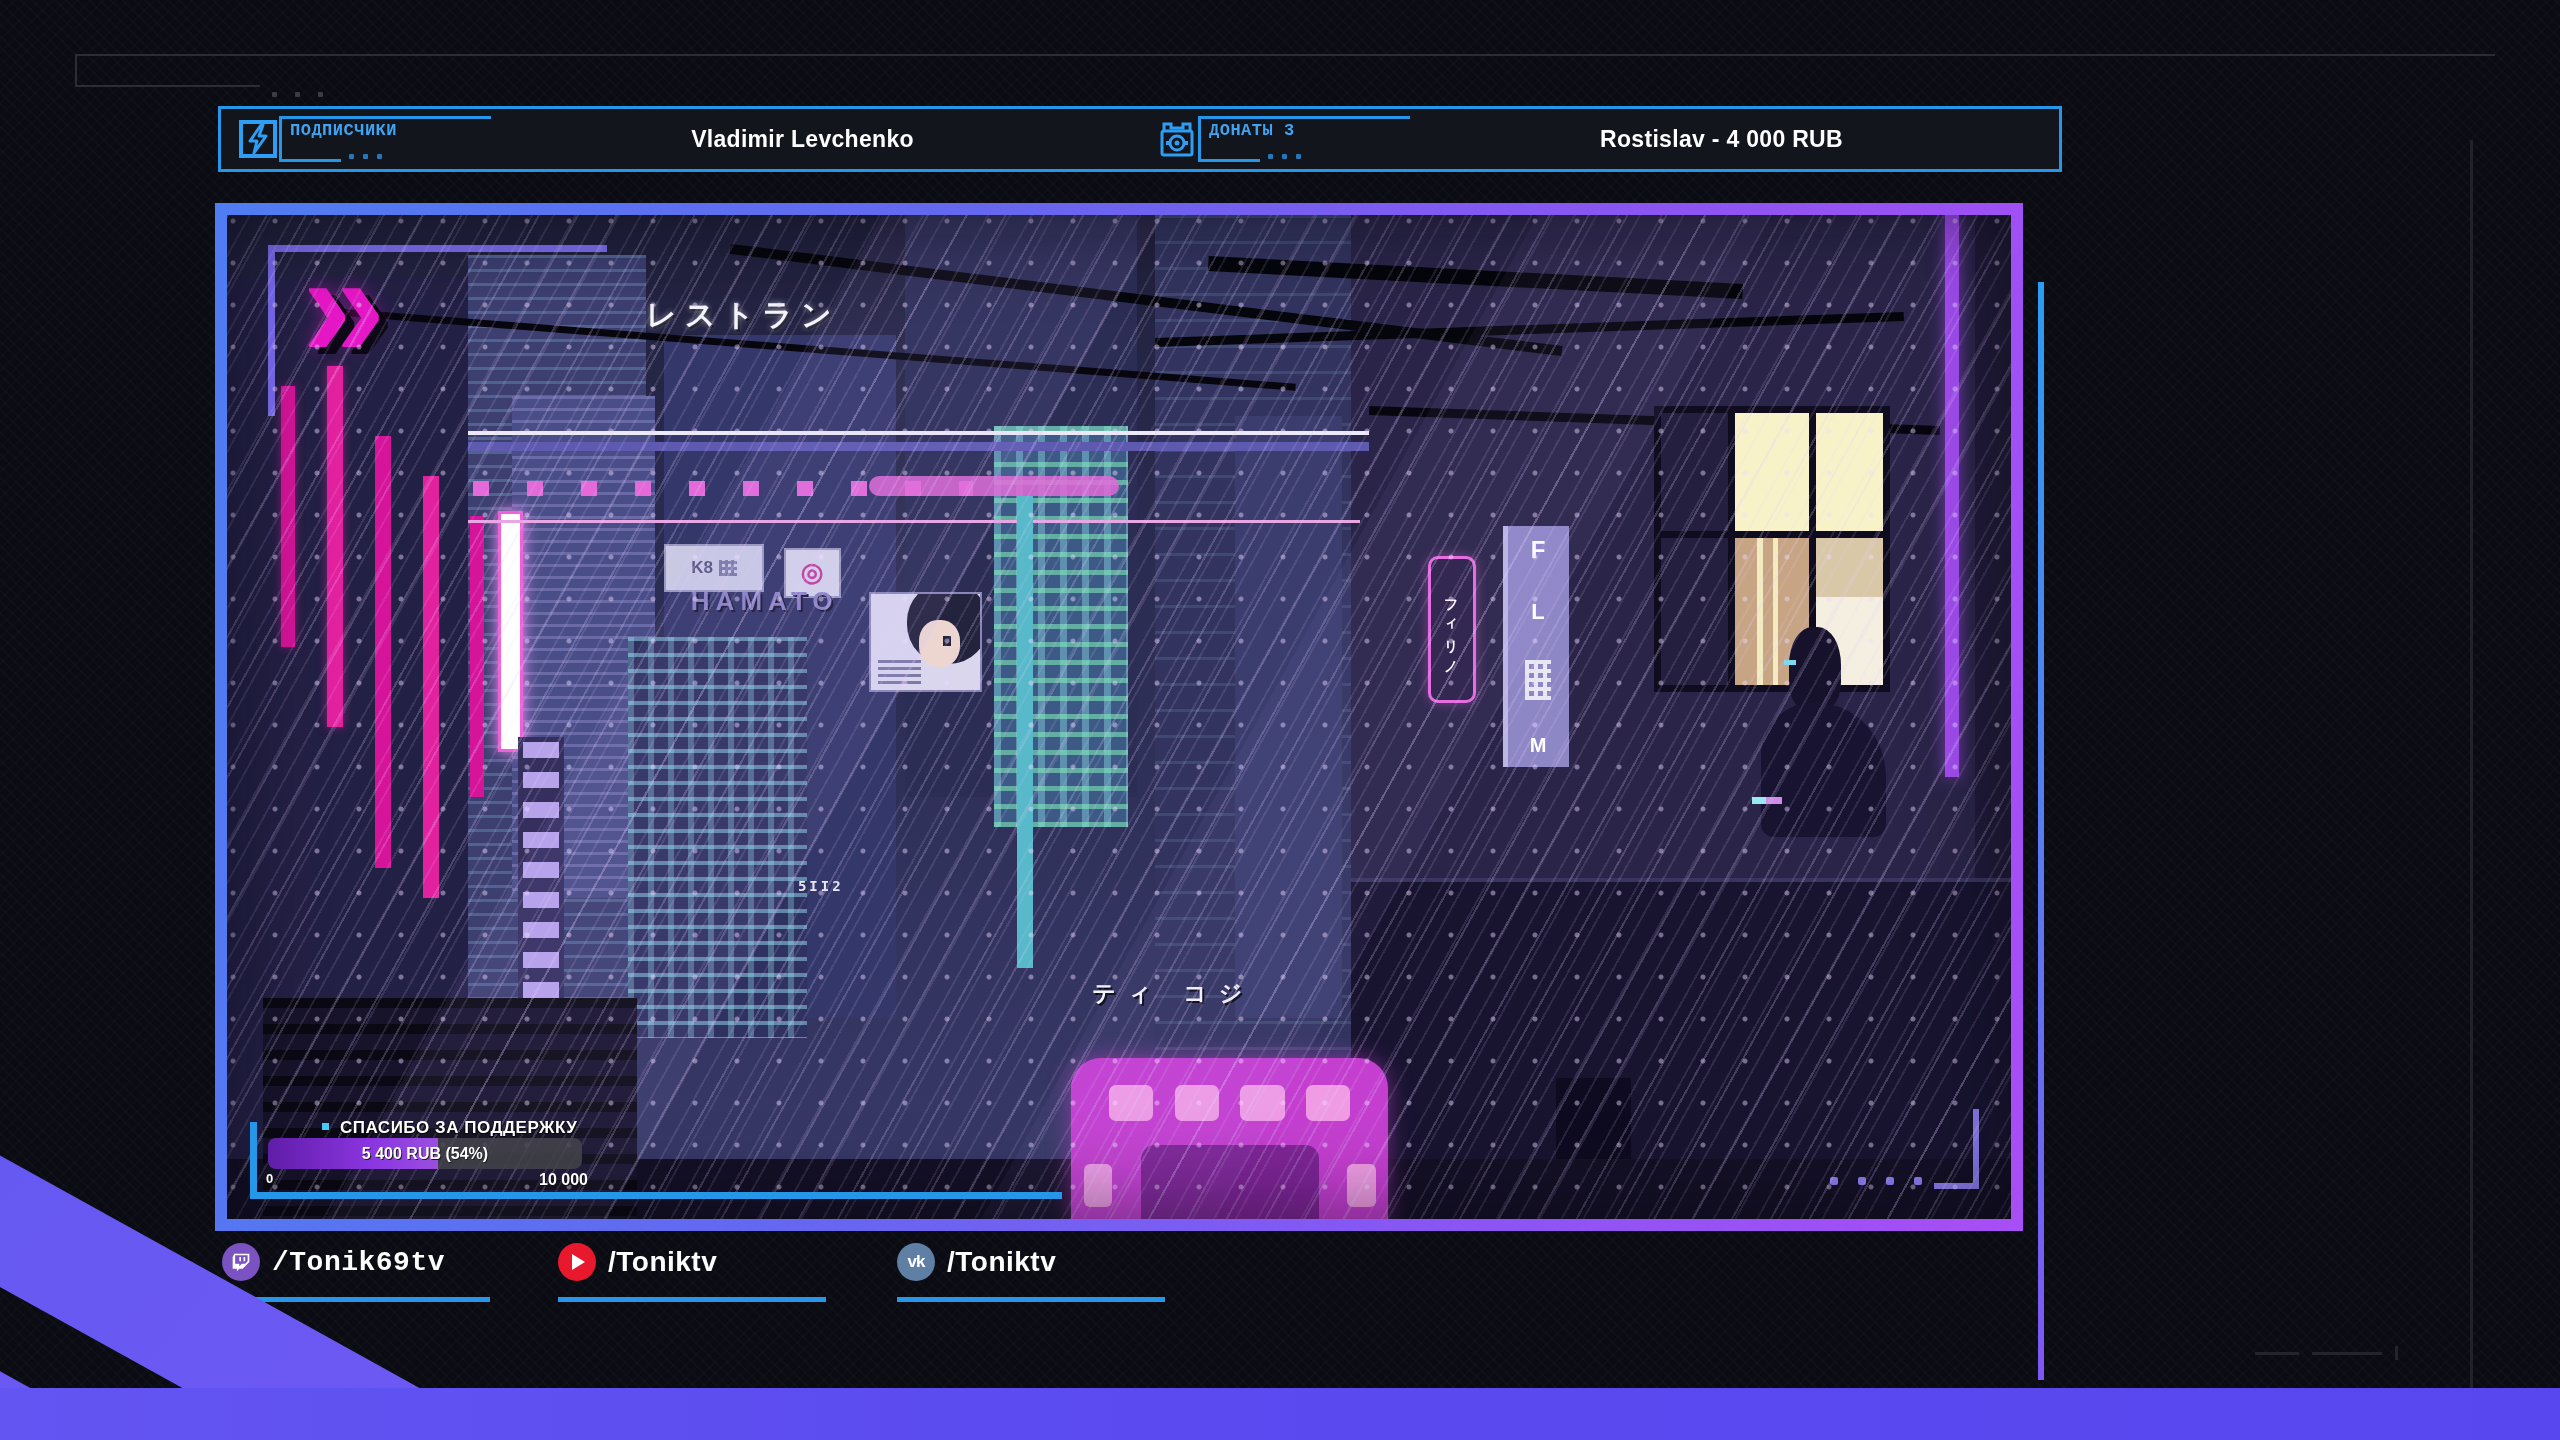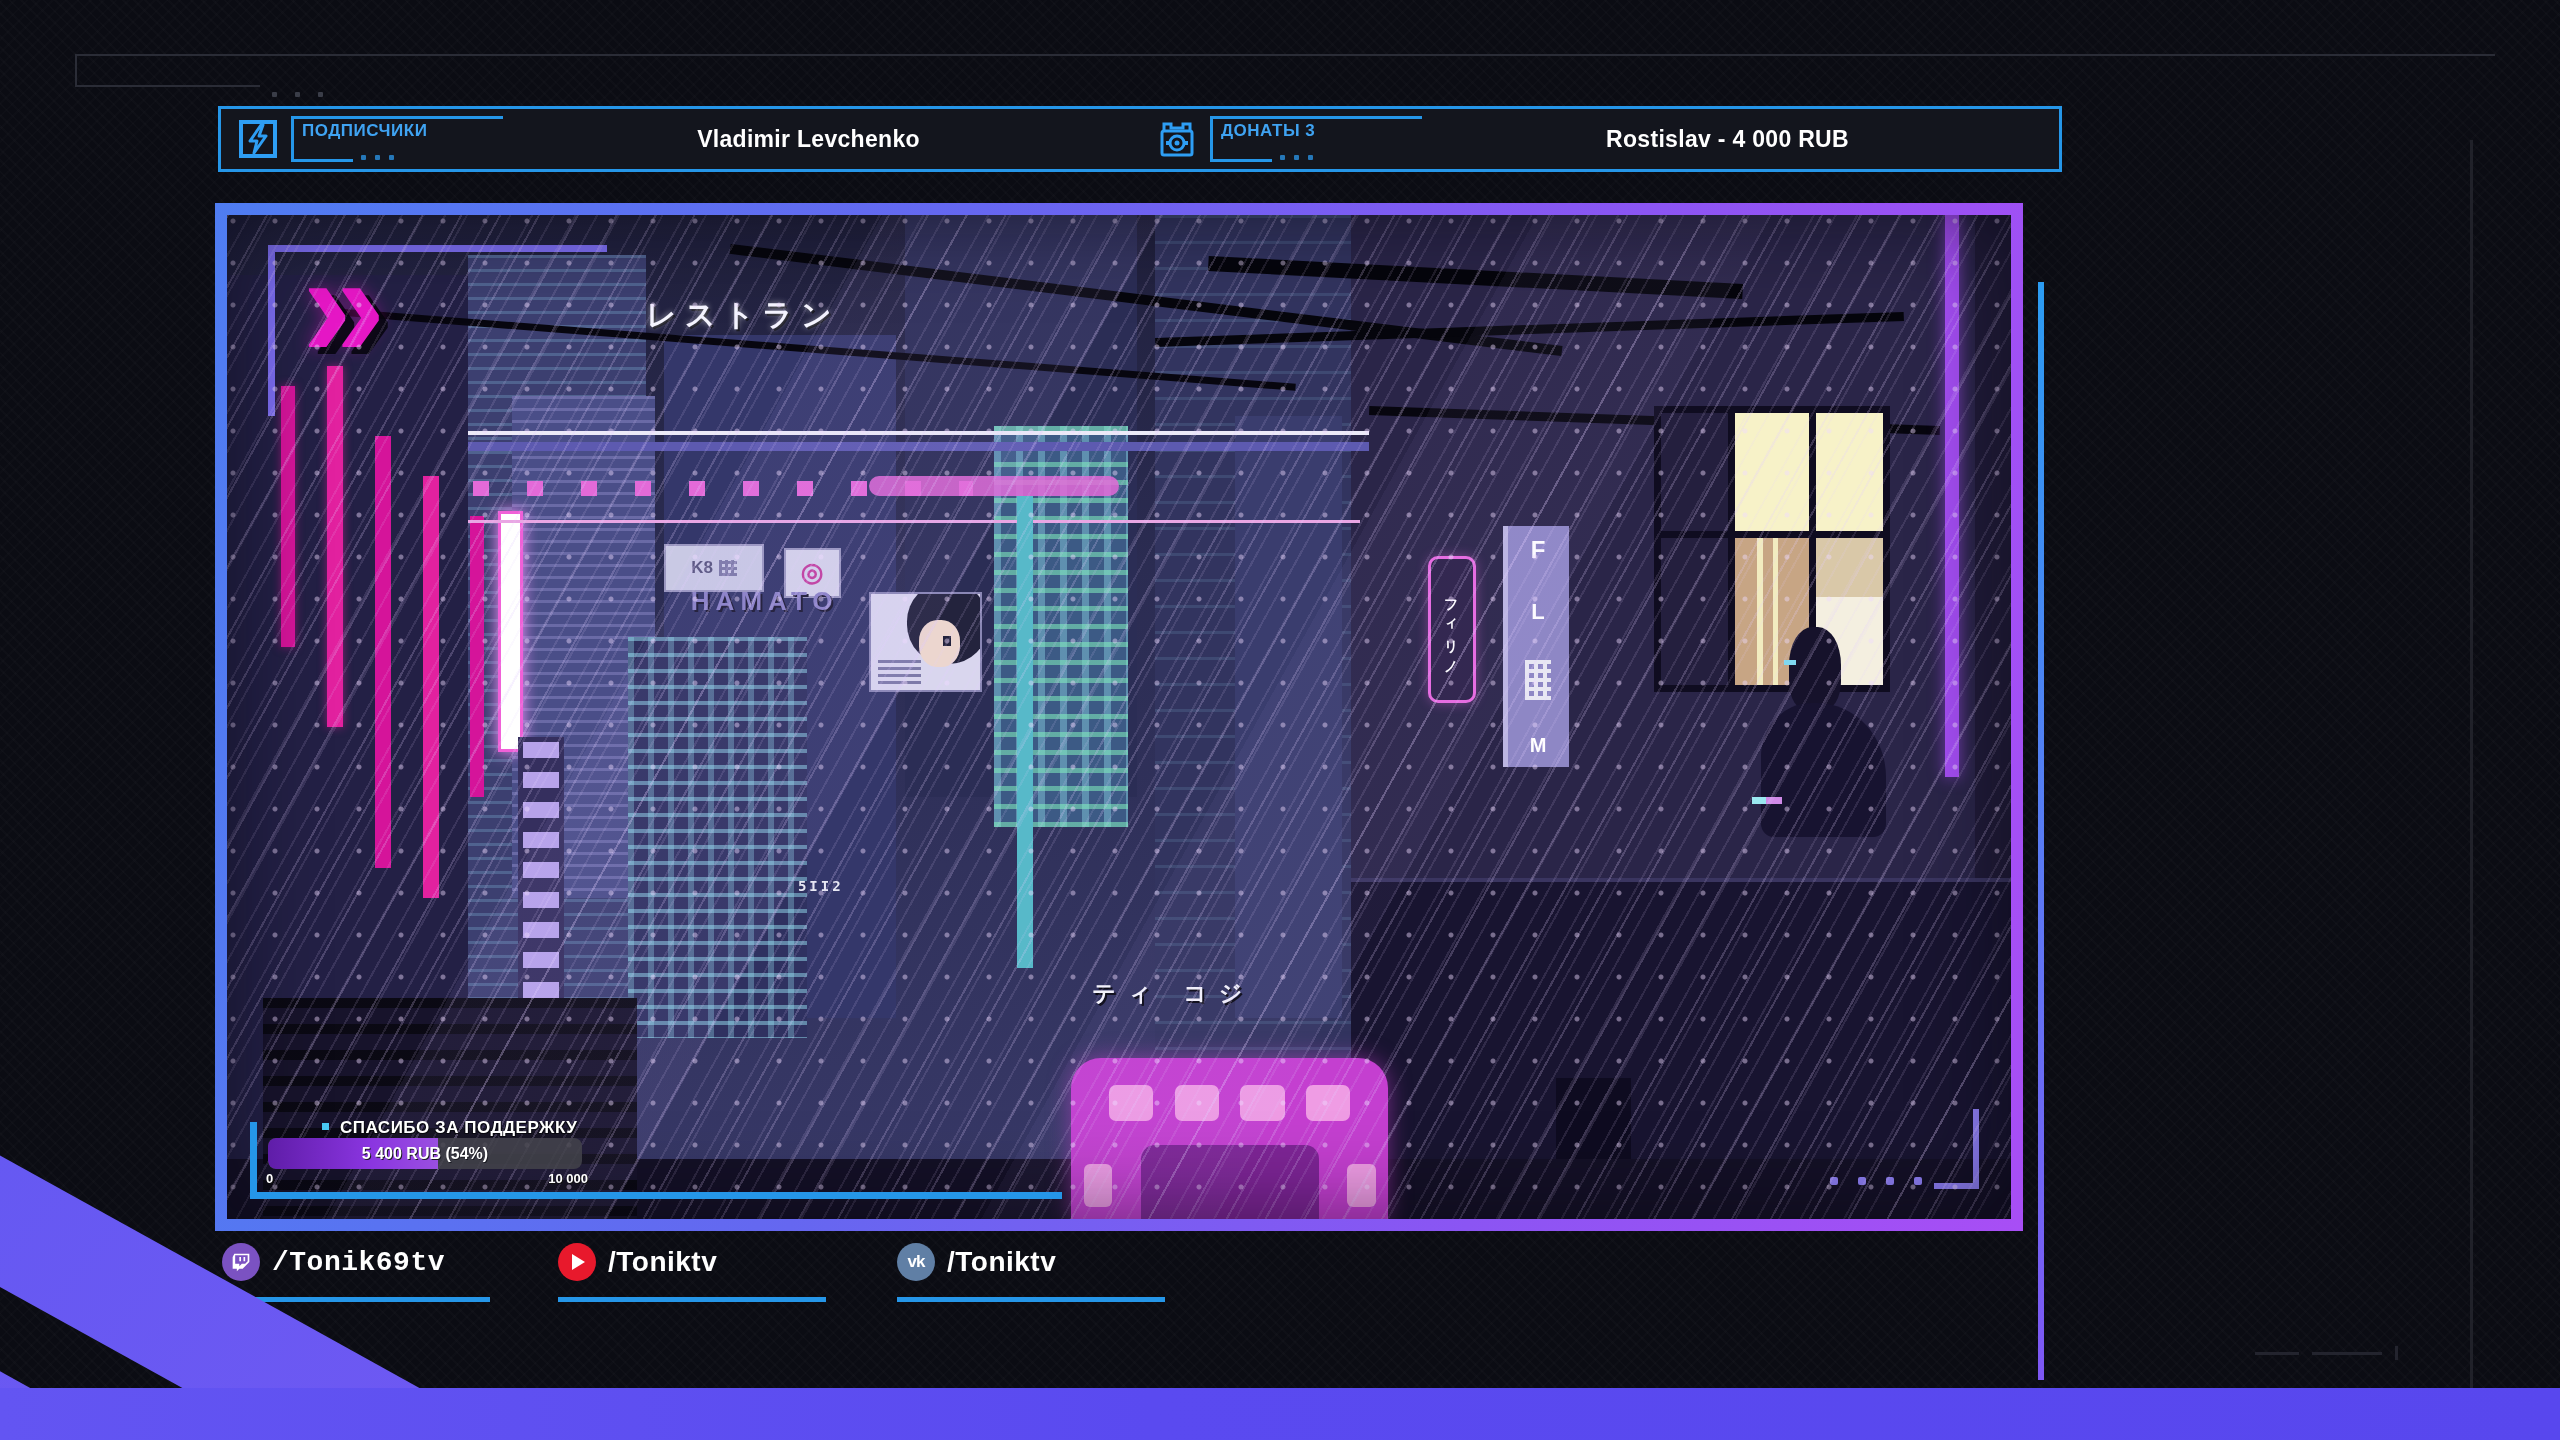--- a/index.html
+++ b/index.html
@@ -20,21 +20,21 @@
 
   
   .topbar {
     left:218px; top:106px; width:1844px; height:66px;
     border:3px solid #2596e8; background:#13151d;
     display:flex; align-items:stretch;
   }
   .tb-section { flex:1; display:flex; align-items:center; position:relative; }
   .tb-icon { margin-left:16px; width:42px; height:42px; flex:0 0 auto;
     display:flex; align-items:center; justify-content:center; }
-  .tb-labelbox { margin-left:12px; width:212px; height:46px; position:relative; flex:0 0 auto; }
+  .tb-labelbox { margin-left:0; width:212px; height:46px; position:relative; flex:0 0 auto;font-family:Liberation Mono, monospace; }
   .lb-top  { position:absolute; left:0; top:0; width:100%; height:3px; background:#2596e8; }
   .lb-left { position:absolute; left:0; top:0; width:3px; height:100%; background:#2596e8; }
   .lb-bot  { position:absolute; left:0; bottom:0; width:62px; height:3px; background:#2596e8; }
   .lb-dots { position:absolute; left:70px; bottom:-2px; }
   .lb-dots i { display:inline-block; width:5px; height:5px; background:#2577b8; margin-right:9px; border-radius:1px; }
   .lb-text { position:absolute; left:11px; top:5px; color:#3fa3f2; font-size:17px; font-weight:700; letter-spacing:0.5px; }
   .tb-name { flex:1; text-align:center; color:#ffffff; font-size:23px; font-weight:700; padding-right:26px; letter-spacing:0.3px; }
 
   
   .frame {
@@ -54,21 +54,21 @@
     letter-spacing:0.5px; text-shadow:1px 1px 0 #090910, -1px 1px 0 #090910; }
   .goal-dot { position:absolute; left:72px; top:7px; width:7px; height:7px; background:#49c8f2; }
   .goal-bar { position:absolute; left:18px; top:22px; width:314px; height:31px; border-radius:8px;
     background:rgba(66,66,74,0.88); overflow:hidden; }
   .goal-fill { height:100%; background:linear-gradient(90deg,#5f1da8 0%, #8a35e0 60%, #9a4fe0 100%);
     border-radius:8px 0 0 8px; }
   .goal-label { position:absolute; left:18px; top:22px; width:314px; height:31px; display:flex;
     align-items:center; justify-content:center; color:#fff; font-size:16px; font-weight:700;
     text-shadow:1px 1px 0 #1a1a22; }
   .goal-min { position:absolute; left:16px; top:55px; color:#fff; font-size:13px; font-weight:700; text-shadow:1px 1px 0 #111; }
-  .goal-max { position:absolute; left:250px; top:55px; width:88px; text-align:right; color:#fff; font-size:13px; font-weight:700; text-shadow:1px 1px 0 #111; }
+  .goal-max { position:absolute; left:250px; top:55px; width:88px; text-align:right; color:#fff; font-size:16px; font-weight:700; text-shadow:1px 1px 0 #111; }
 
   
   .sc-title-wrap { left:2050px; top:200px; width:460px; height:80px; }
   .sc-left { position:absolute; left:0; top:0; width:5px; height:66px; background:#2596e8; }
   .sc-top  { position:absolute; left:0; top:0; width:54px; height:5px; background:#2596e8; }
   .sc-text { position:absolute; left:16px; top:8px; color:#eef1f6; font-size:36px; font-weight:800; letter-spacing:2px; }
   .sc-under { position:absolute; left:0; top:64px; width:296px; height:5px; background:#2596e8; }
   .sc-dots-top { position:absolute; left:60px; top:-4px; }
   .sc-dots-right { position:absolute; left:334px; top:62px; }
   .sc-dot { display:inline-block; width:7px; height:7px; background:#2596e8; margin-right:15px; border-radius:1px; }

